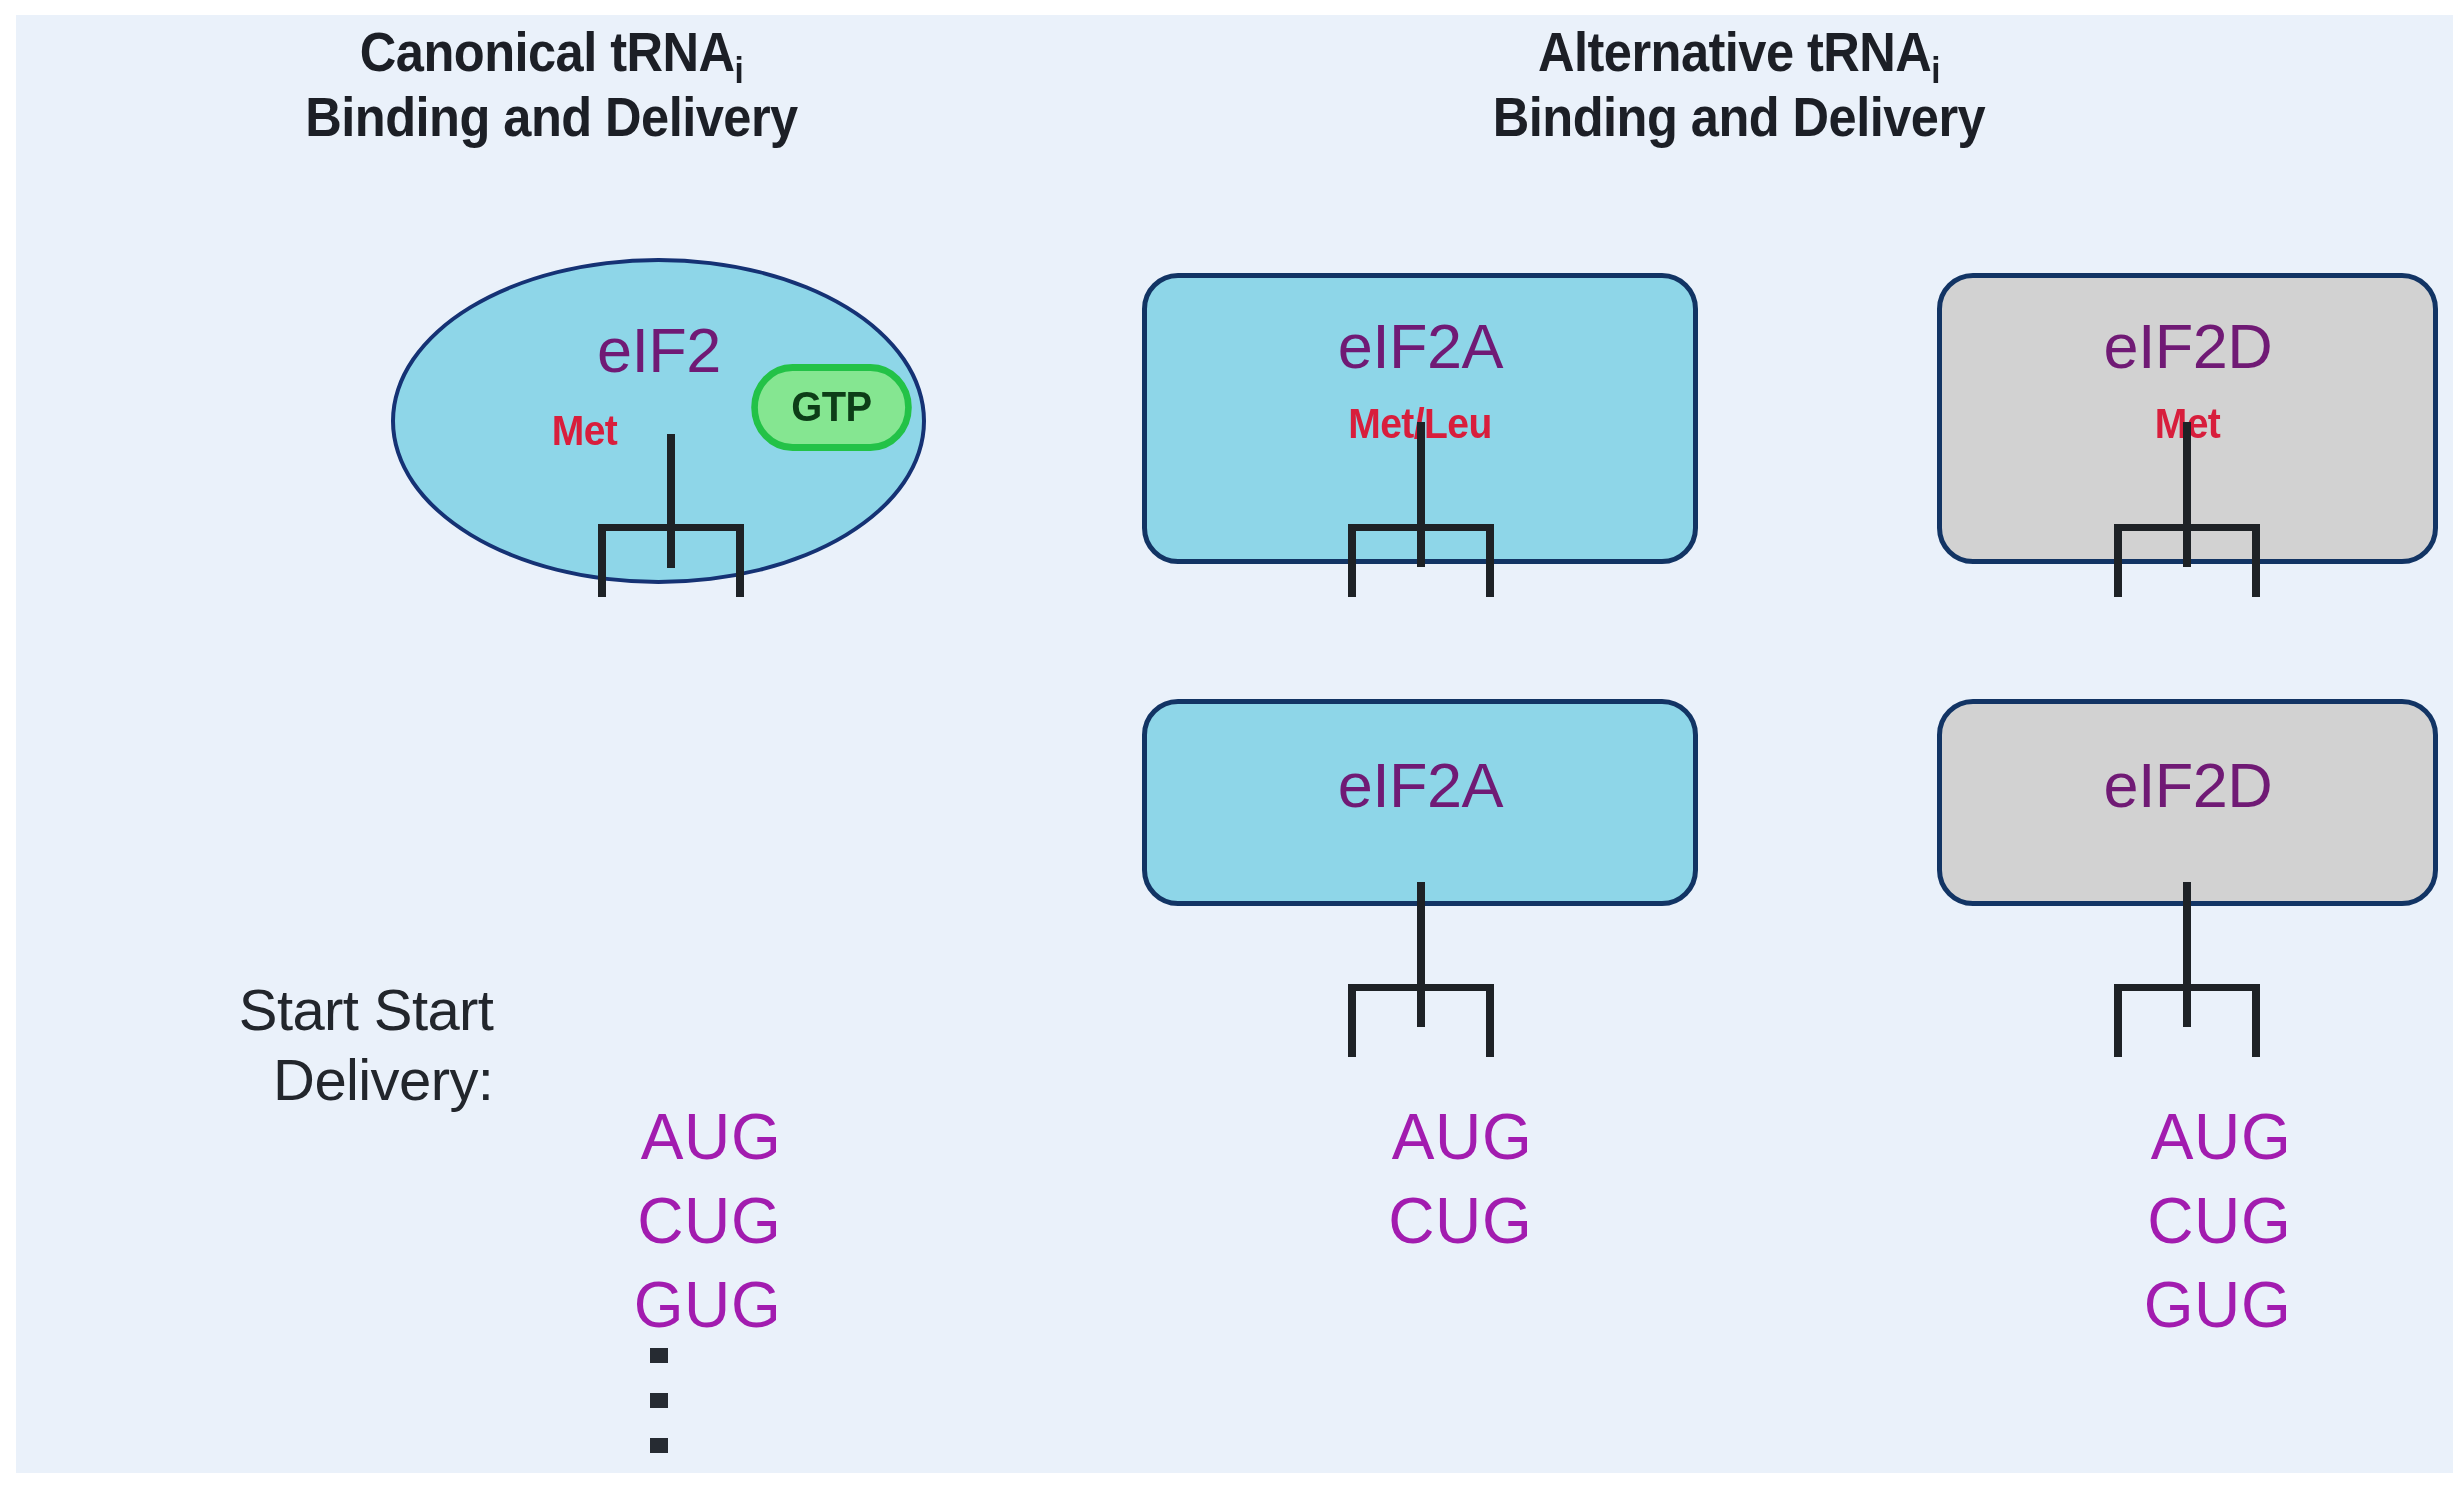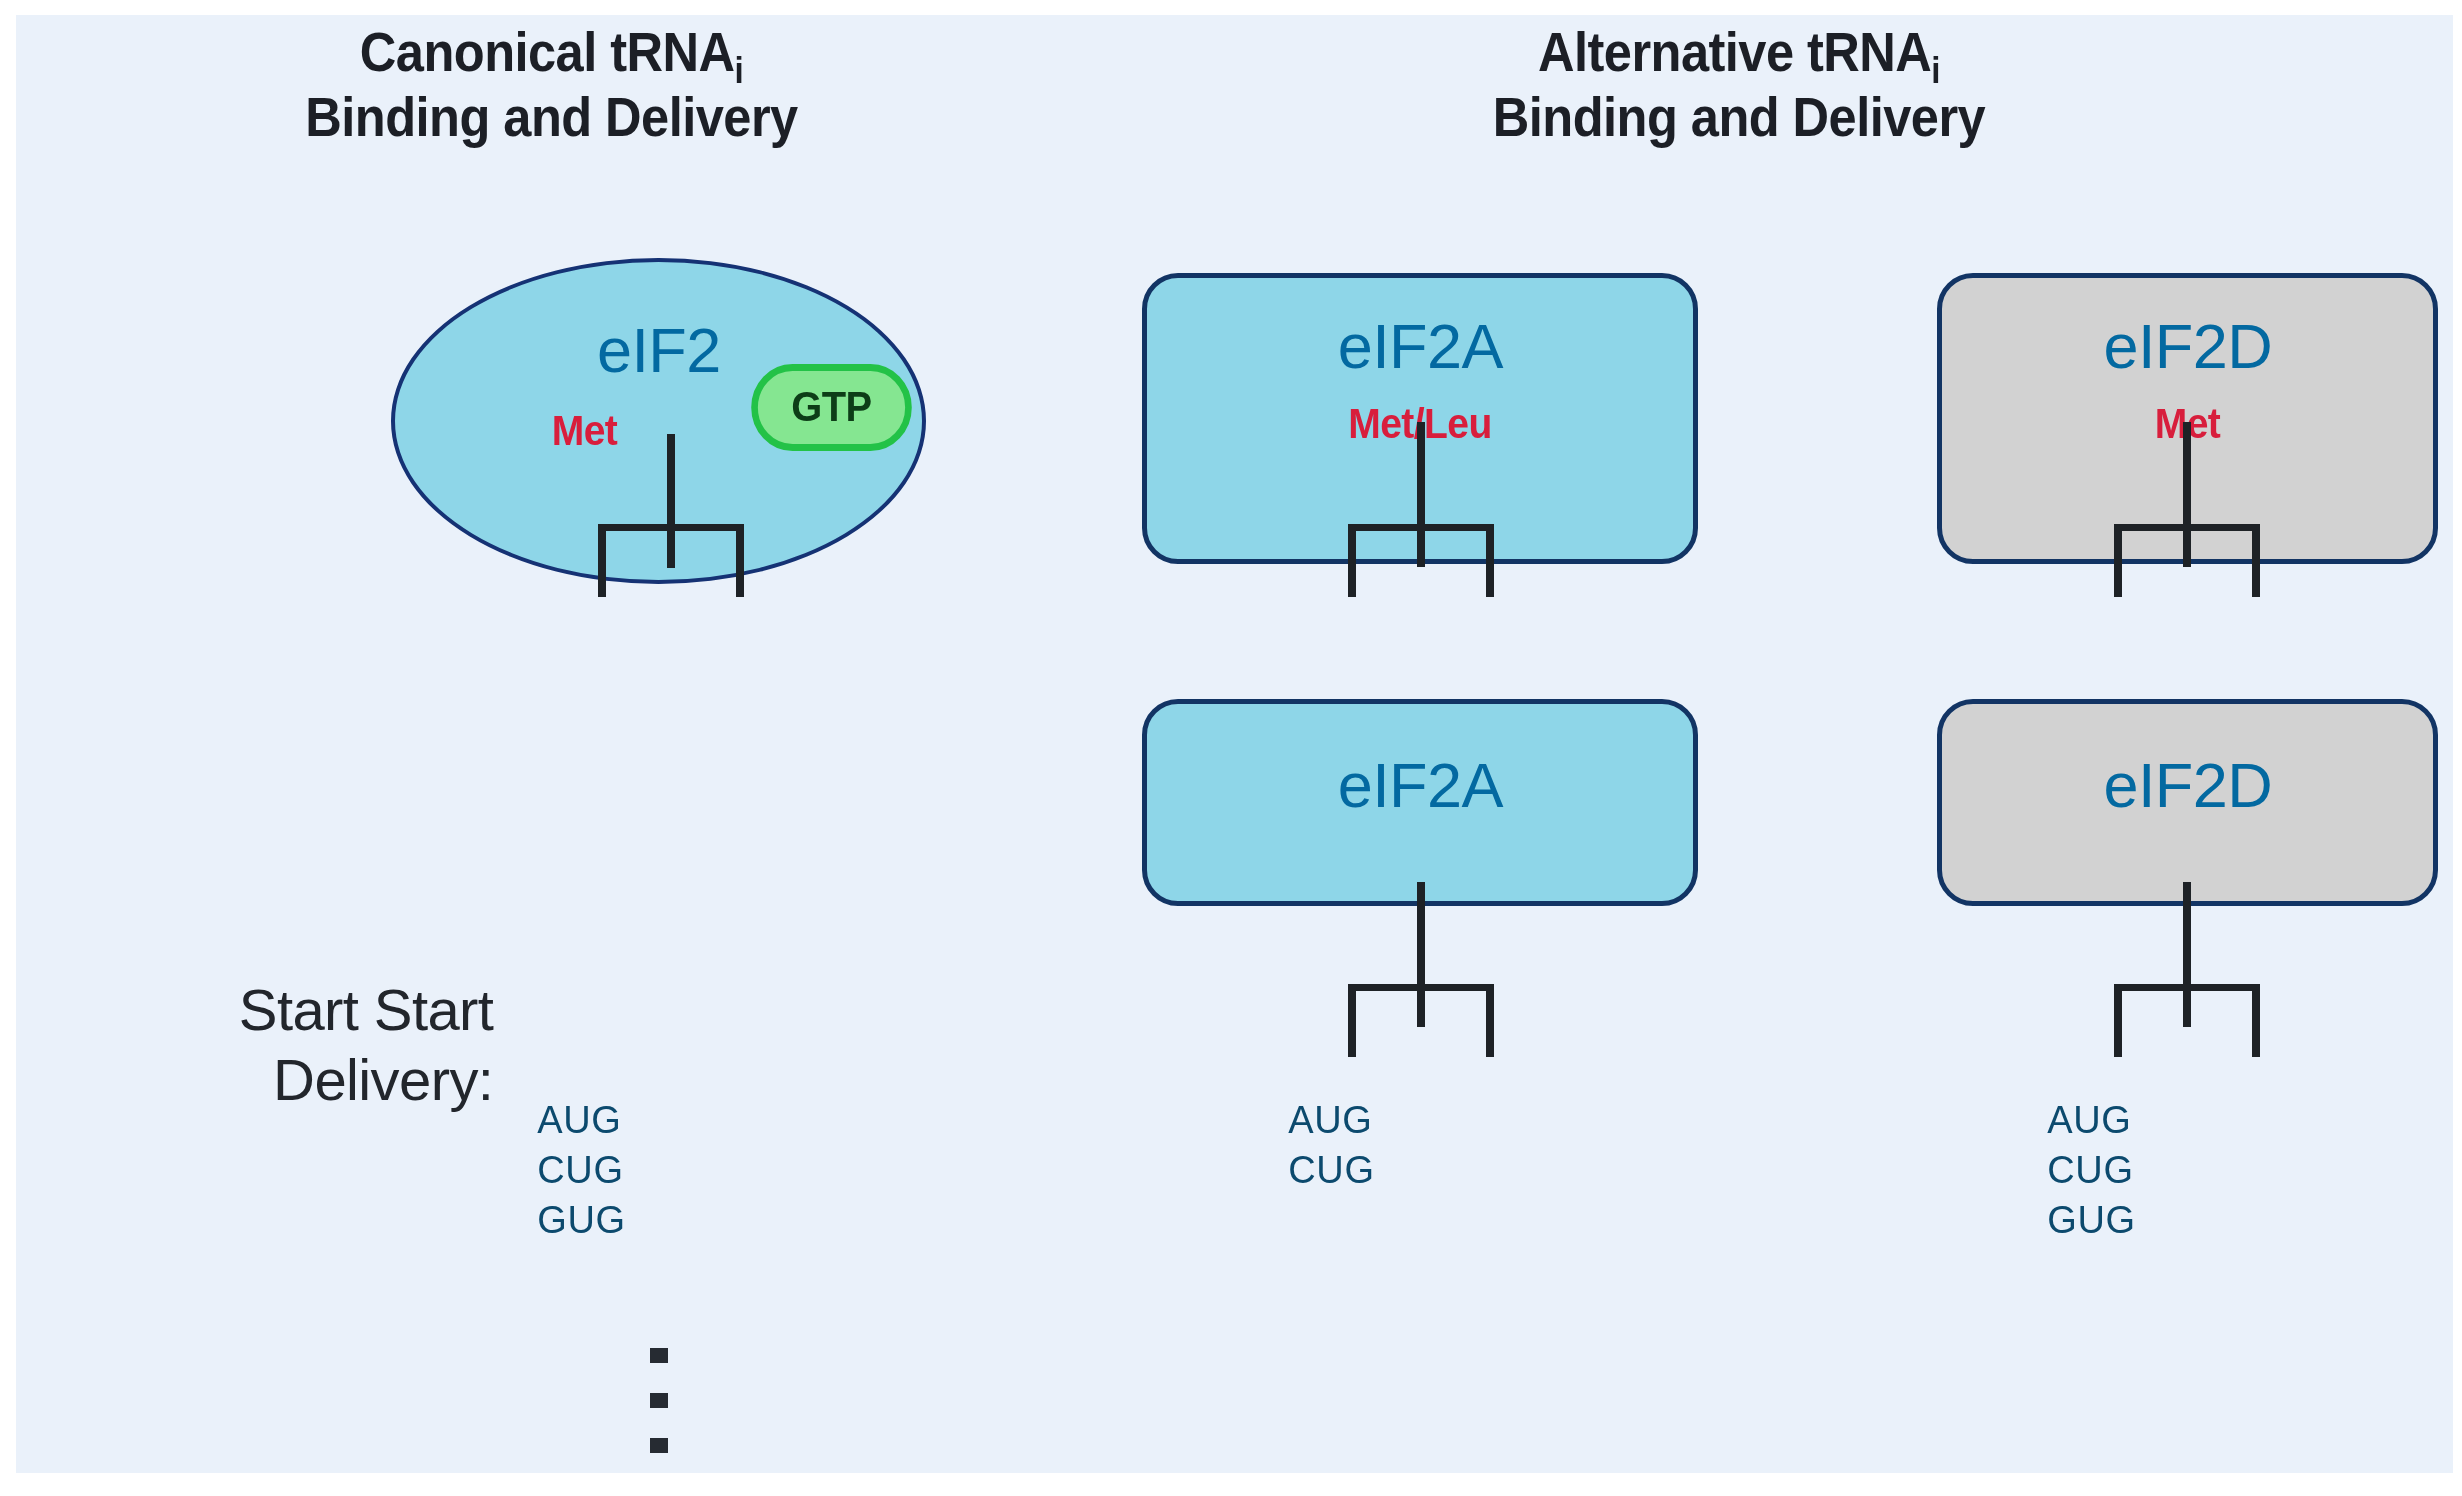--- a/index.html
+++ b/index.html
@@ -65,21 +65,21 @@
   }
   .box-shape.gray {
     background: #d2d2d2;
   }
 
   .factor-name {
     position: absolute;
     width: 100%;
     text-align: center;
     font-size: 63px;
-    color: #0369a1;
+    color: #701a75;
     font-weight: 400;
     letter-spacing: -0.6px;
   }
   .factor-aa {
     position: absolute;
     width: 100%;
     text-align: center;
     font-size: 42px;
     font-weight: bold;
     color: #d81e3c;
@@ -144,24 +144,24 @@
     text-align: right;
     font-size: 58px;
     line-height: 1.22;
     color: #22262c;
     letter-spacing: -0.6px;
   }
 
   .codon-column {
     position: absolute;
     width: 244px;
-    text-align: left;
-    font-size: 38px;
+    text-align: right;
+    font-size: 64px;
     line-height: 1.32;
-    color: #0c4a6e;
+    color: #a21caf;
     letter-spacing: 0.6px;
   }
   .codon-column .codon { display: block; }
 
   .ellipsis-vertical {
     position: absolute;
     width: 17.5px;
   }
   .ellipsis-vertical .dot {
     width: 17.5px;

